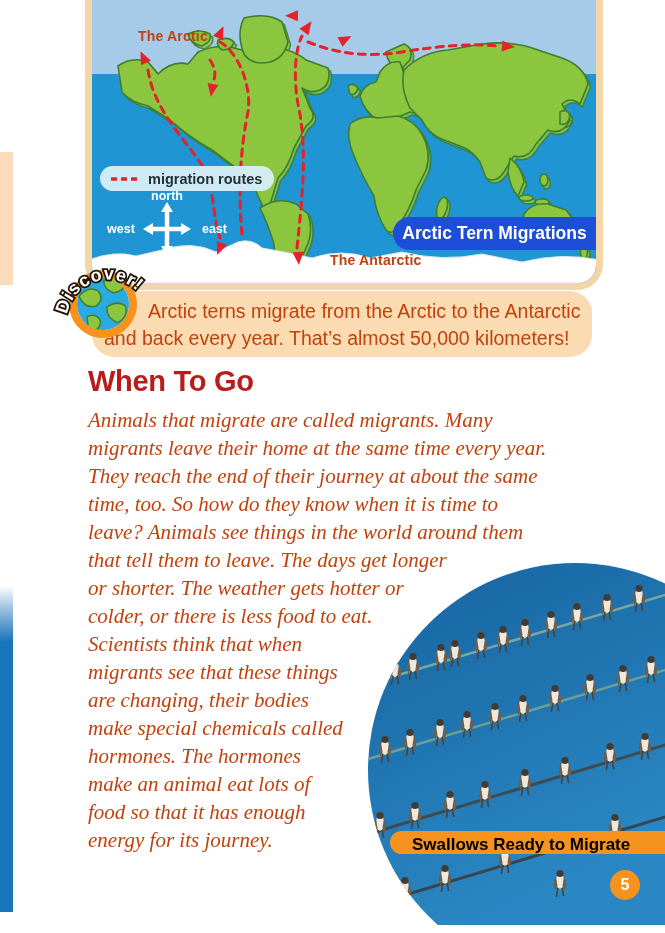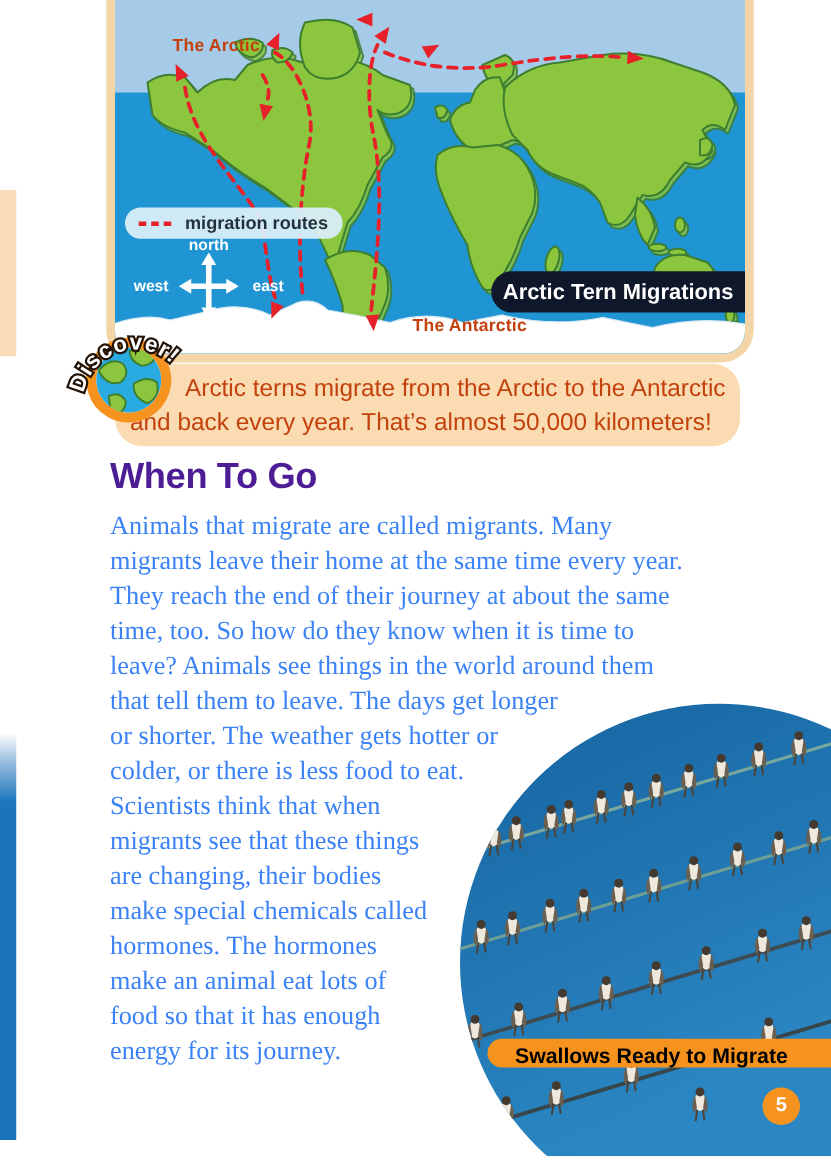--- a/index.html
+++ b/index.html
@@ -18,34 +18,34 @@
   .legend-pill{position:absolute;left:15px;top:166px;height:25px;padding:0 12px 0 10px;
      background:rgba(217,238,249,.95);border-radius:13px;display:flex;align-items:center;gap:8px;}
   .legend-text{font-size:14.5px;font-weight:600;color:#22313a;}
   .compass{position:absolute;left:22px;top:189px;width:120px;height:82px;color:#fff;
            font-size:12.5px;font-weight:700;}
   .compass .n{position:absolute;top:0;left:0;right:0;text-align:center;}
   .compass .s{position:absolute;bottom:0;left:0;right:0;text-align:center;}
   .compass .w{position:absolute;left:0;top:33px;}
   .compass .e{position:absolute;right:0;top:33px;}
   .compass svg{position:absolute;left:36px;top:13px;}
-  .map-banner{position:absolute;left:308px;top:217px;width:203px;height:33px;background:#0f172a;
+  .map-banner{position:absolute;left:308px;top:217px;width:203px;height:33px;background:#1d4ed8;
      border-radius:17px 0 0 17px;display:flex;align-items:center;justify-content:center;}
   .map-banner span{color:#fff;font-weight:700;font-size:17.5px;}
   
   .callout{position:absolute;left:92px;top:291px;width:500px;height:66px;background:#fbdcb2;
            border-radius:22px;color:#c2410c;font-size:19.5px;font-weight:500;line-height:27px;}
   .callout .l1{position:absolute;left:56px;top:7px;}
   .callout .l2{position:absolute;left:12px;top:34px;}
   .discover{position:absolute;left:52px;top:248px;width:102px;height:102px;}
   
-  .heading{position:absolute;left:88px;top:365px;color:#4c1d95;font-size:29px;font-weight:700;
+  .heading{position:absolute;left:88px;top:365px;color:#b91c1c;font-size:29px;font-weight:700;
            letter-spacing:-.3px;}
   .body-text{position:absolute;left:88px;top:406px;width:515px;
-     font-family:"Liberation Serif",serif;font-size:21px;color:#3b82f6;}
+     font-family:"Liberation Serif",serif;font-size:21px;color:#c2410c;font-style:italic;}
   .body-text div{height:28px;line-height:28px;white-space:nowrap;}
   
   .photo-wrap{position:absolute;left:355px;top:560px;width:310px;height:365px;}
   .photo-caption{position:absolute;left:390px;top:831px;width:275px;height:23px;background:#f6921e;
      border-radius:14px 0 0 14px;color:#000000;font-weight:700;font-size:17px;line-height:28px;
      padding-left:22px;box-sizing:border-box;}
   .page-num{position:absolute;left:610px;top:870px;width:30px;height:30px;border-radius:50%;
      background:#f6921e;color:#fff;font-weight:700;font-size:16px;display:flex;
      align-items:center;justify-content:center;}
 </style>

